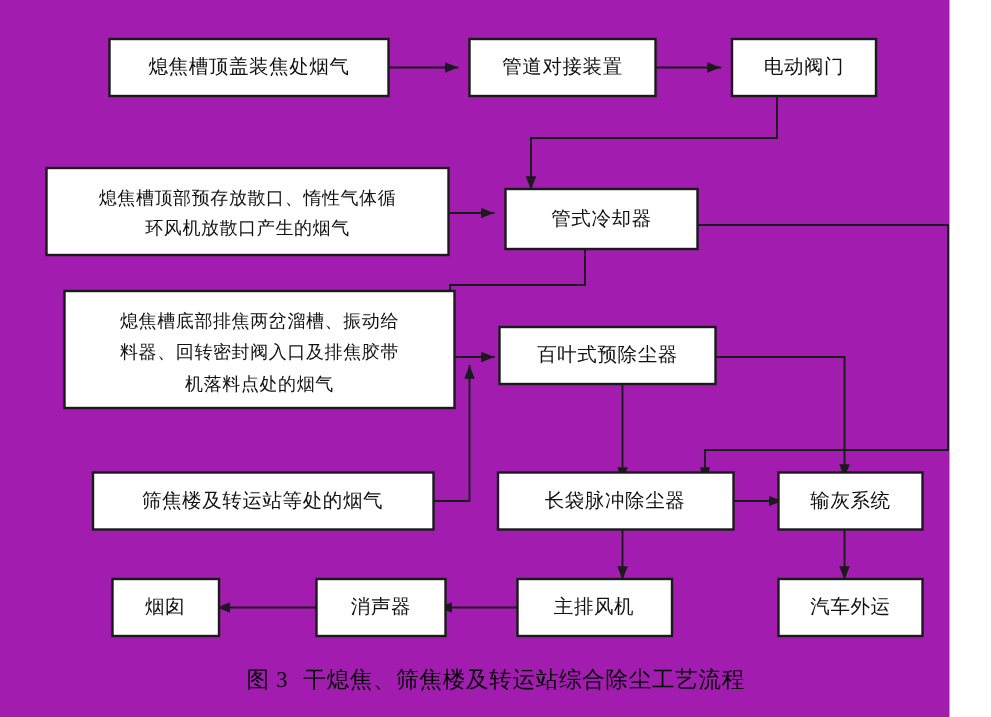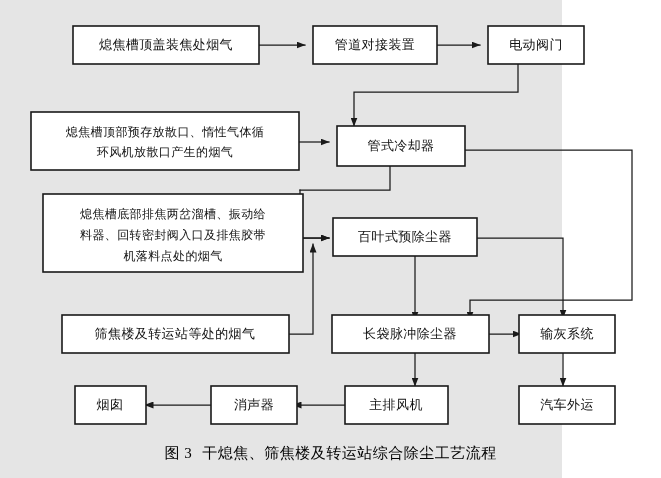--- a/index.html
+++ b/index.html
@@ -9,23 +9,23 @@
   }
   body {
     width: 661px;
     height: 478px;
     font-family: "Liberation Serif", "DejaVu Serif", serif;
     color: #000000;
     overflow: hidden;
   }
   #figure-root {
     position: relative;
-    width: 562px;
+    width: 633px;
     height: 478px;
-    background: #e5e5e5;
+    background: #a21caf;
   }
   #flow-svg {
     position: absolute;
     left: 0;
     top: 0;
     width: 661px;
     height: 440px;
   }
   .node-rect {
     fill: #ffffff;

